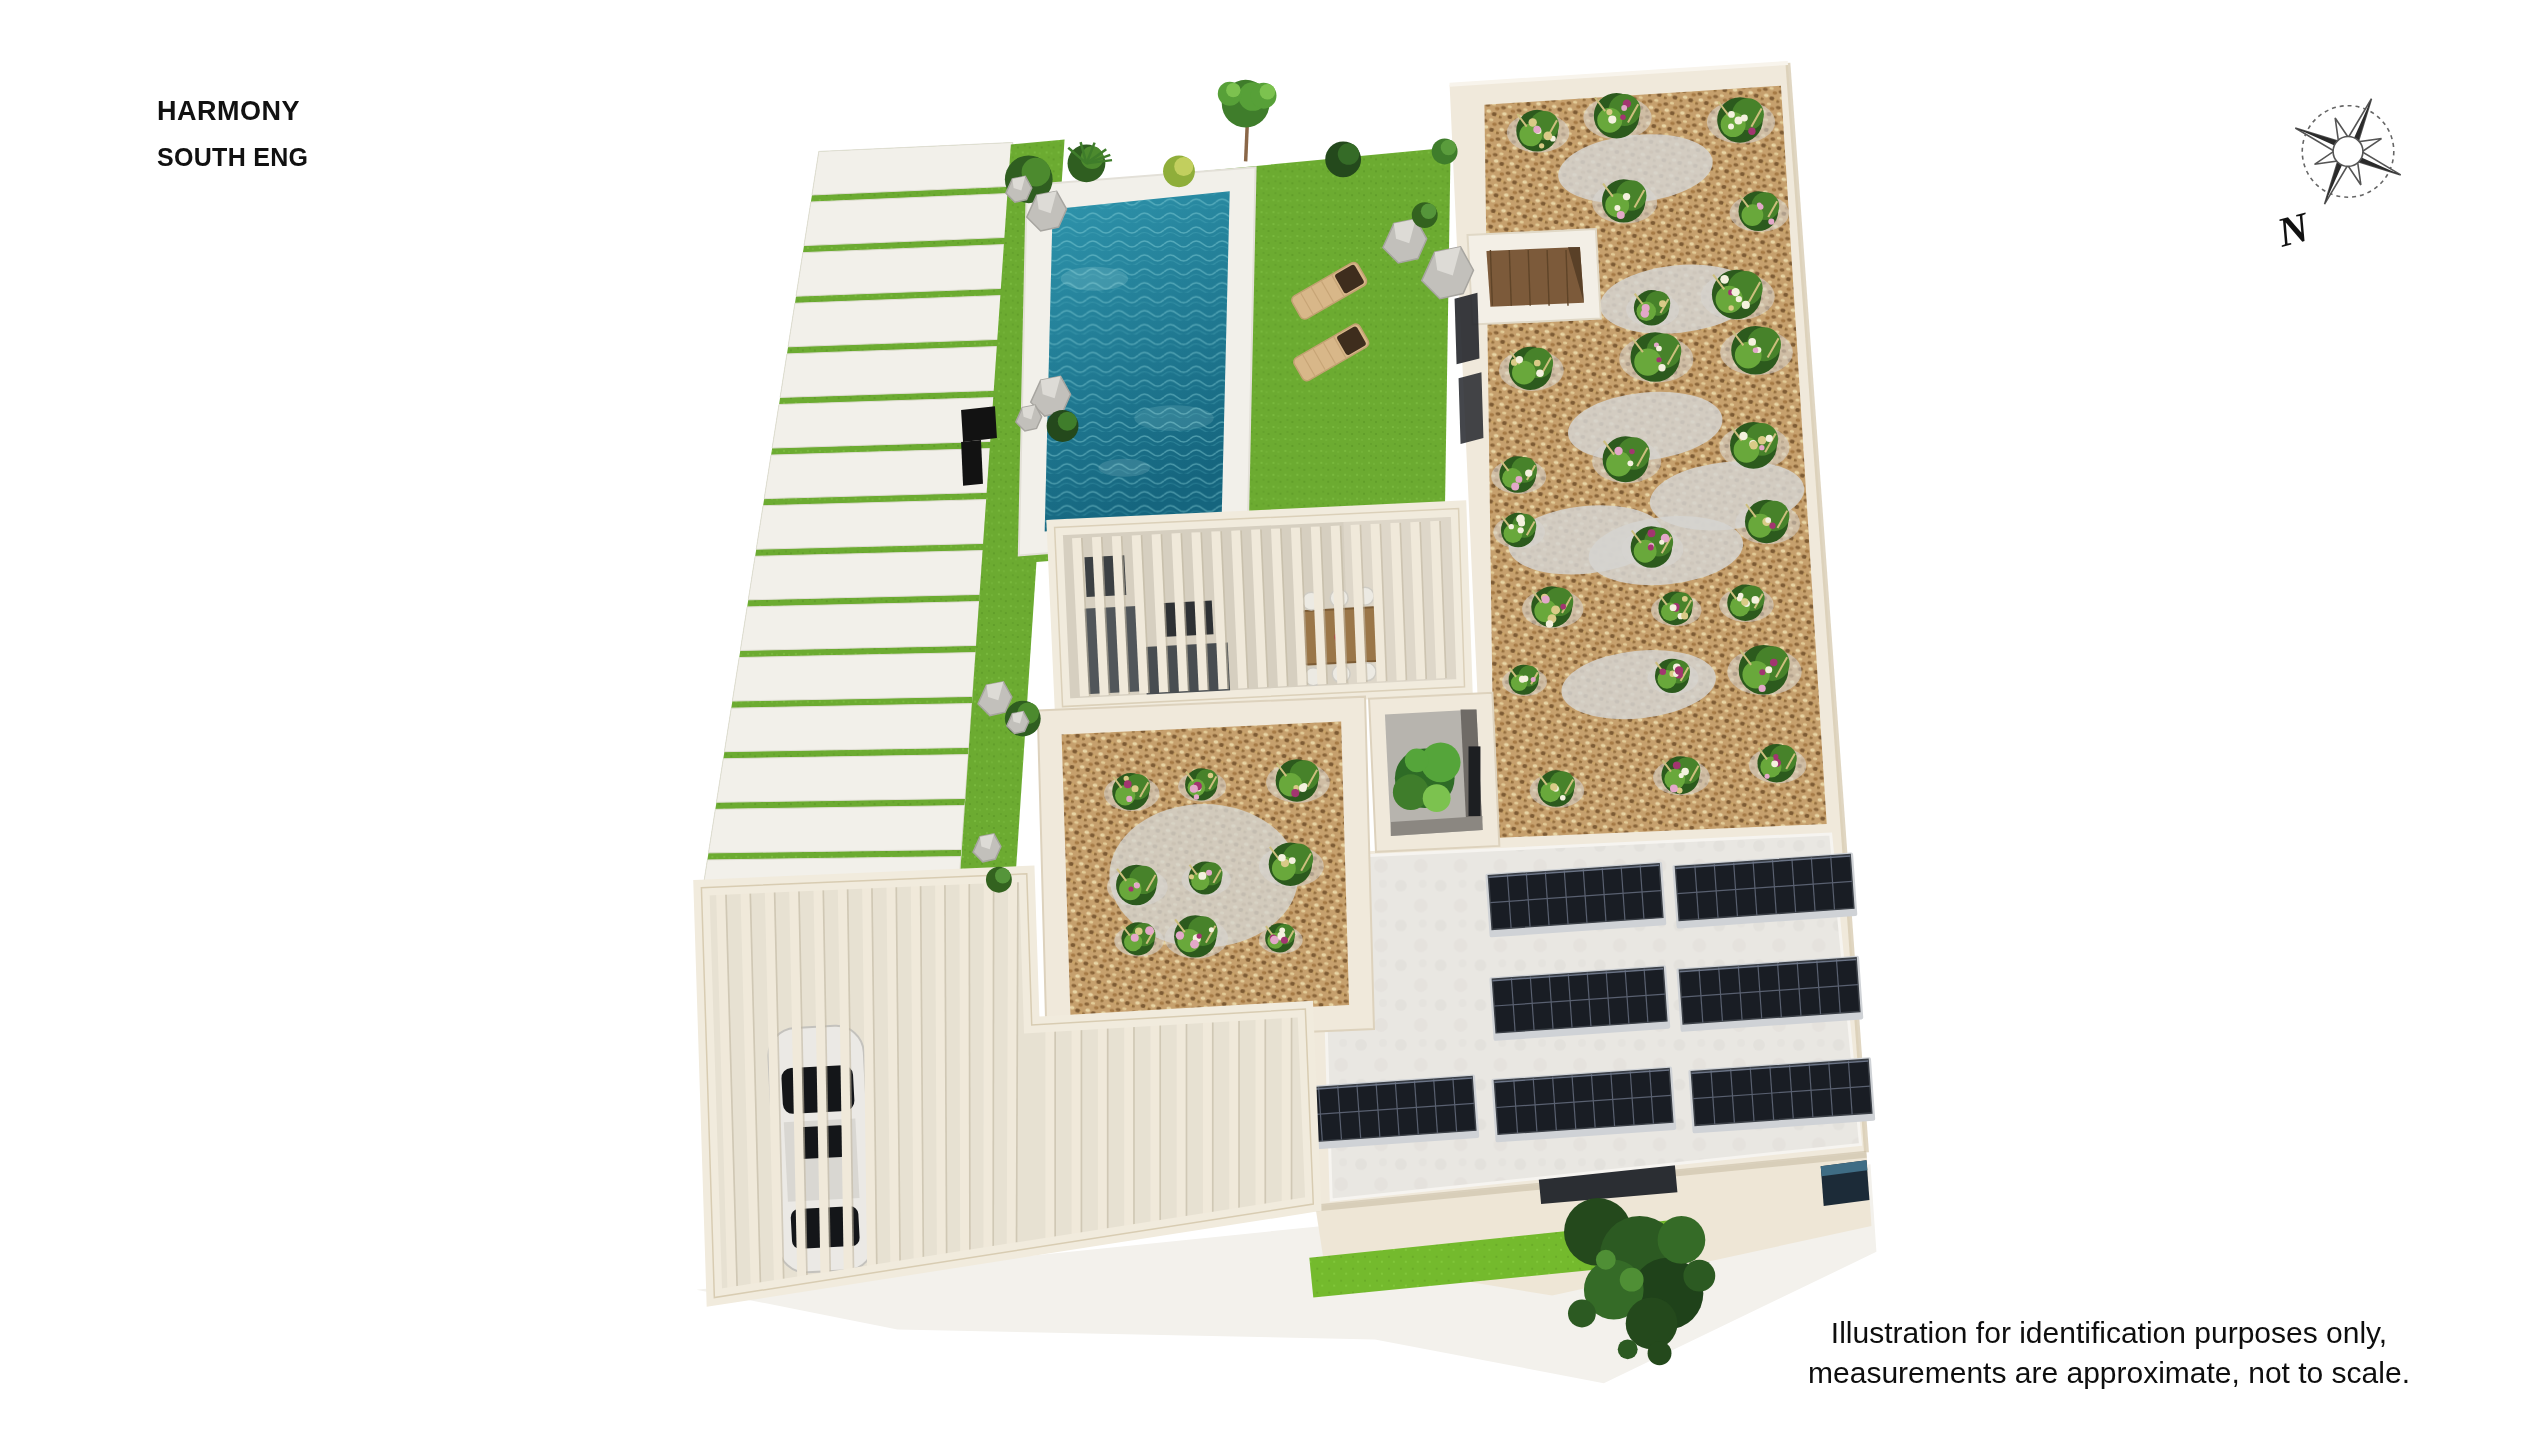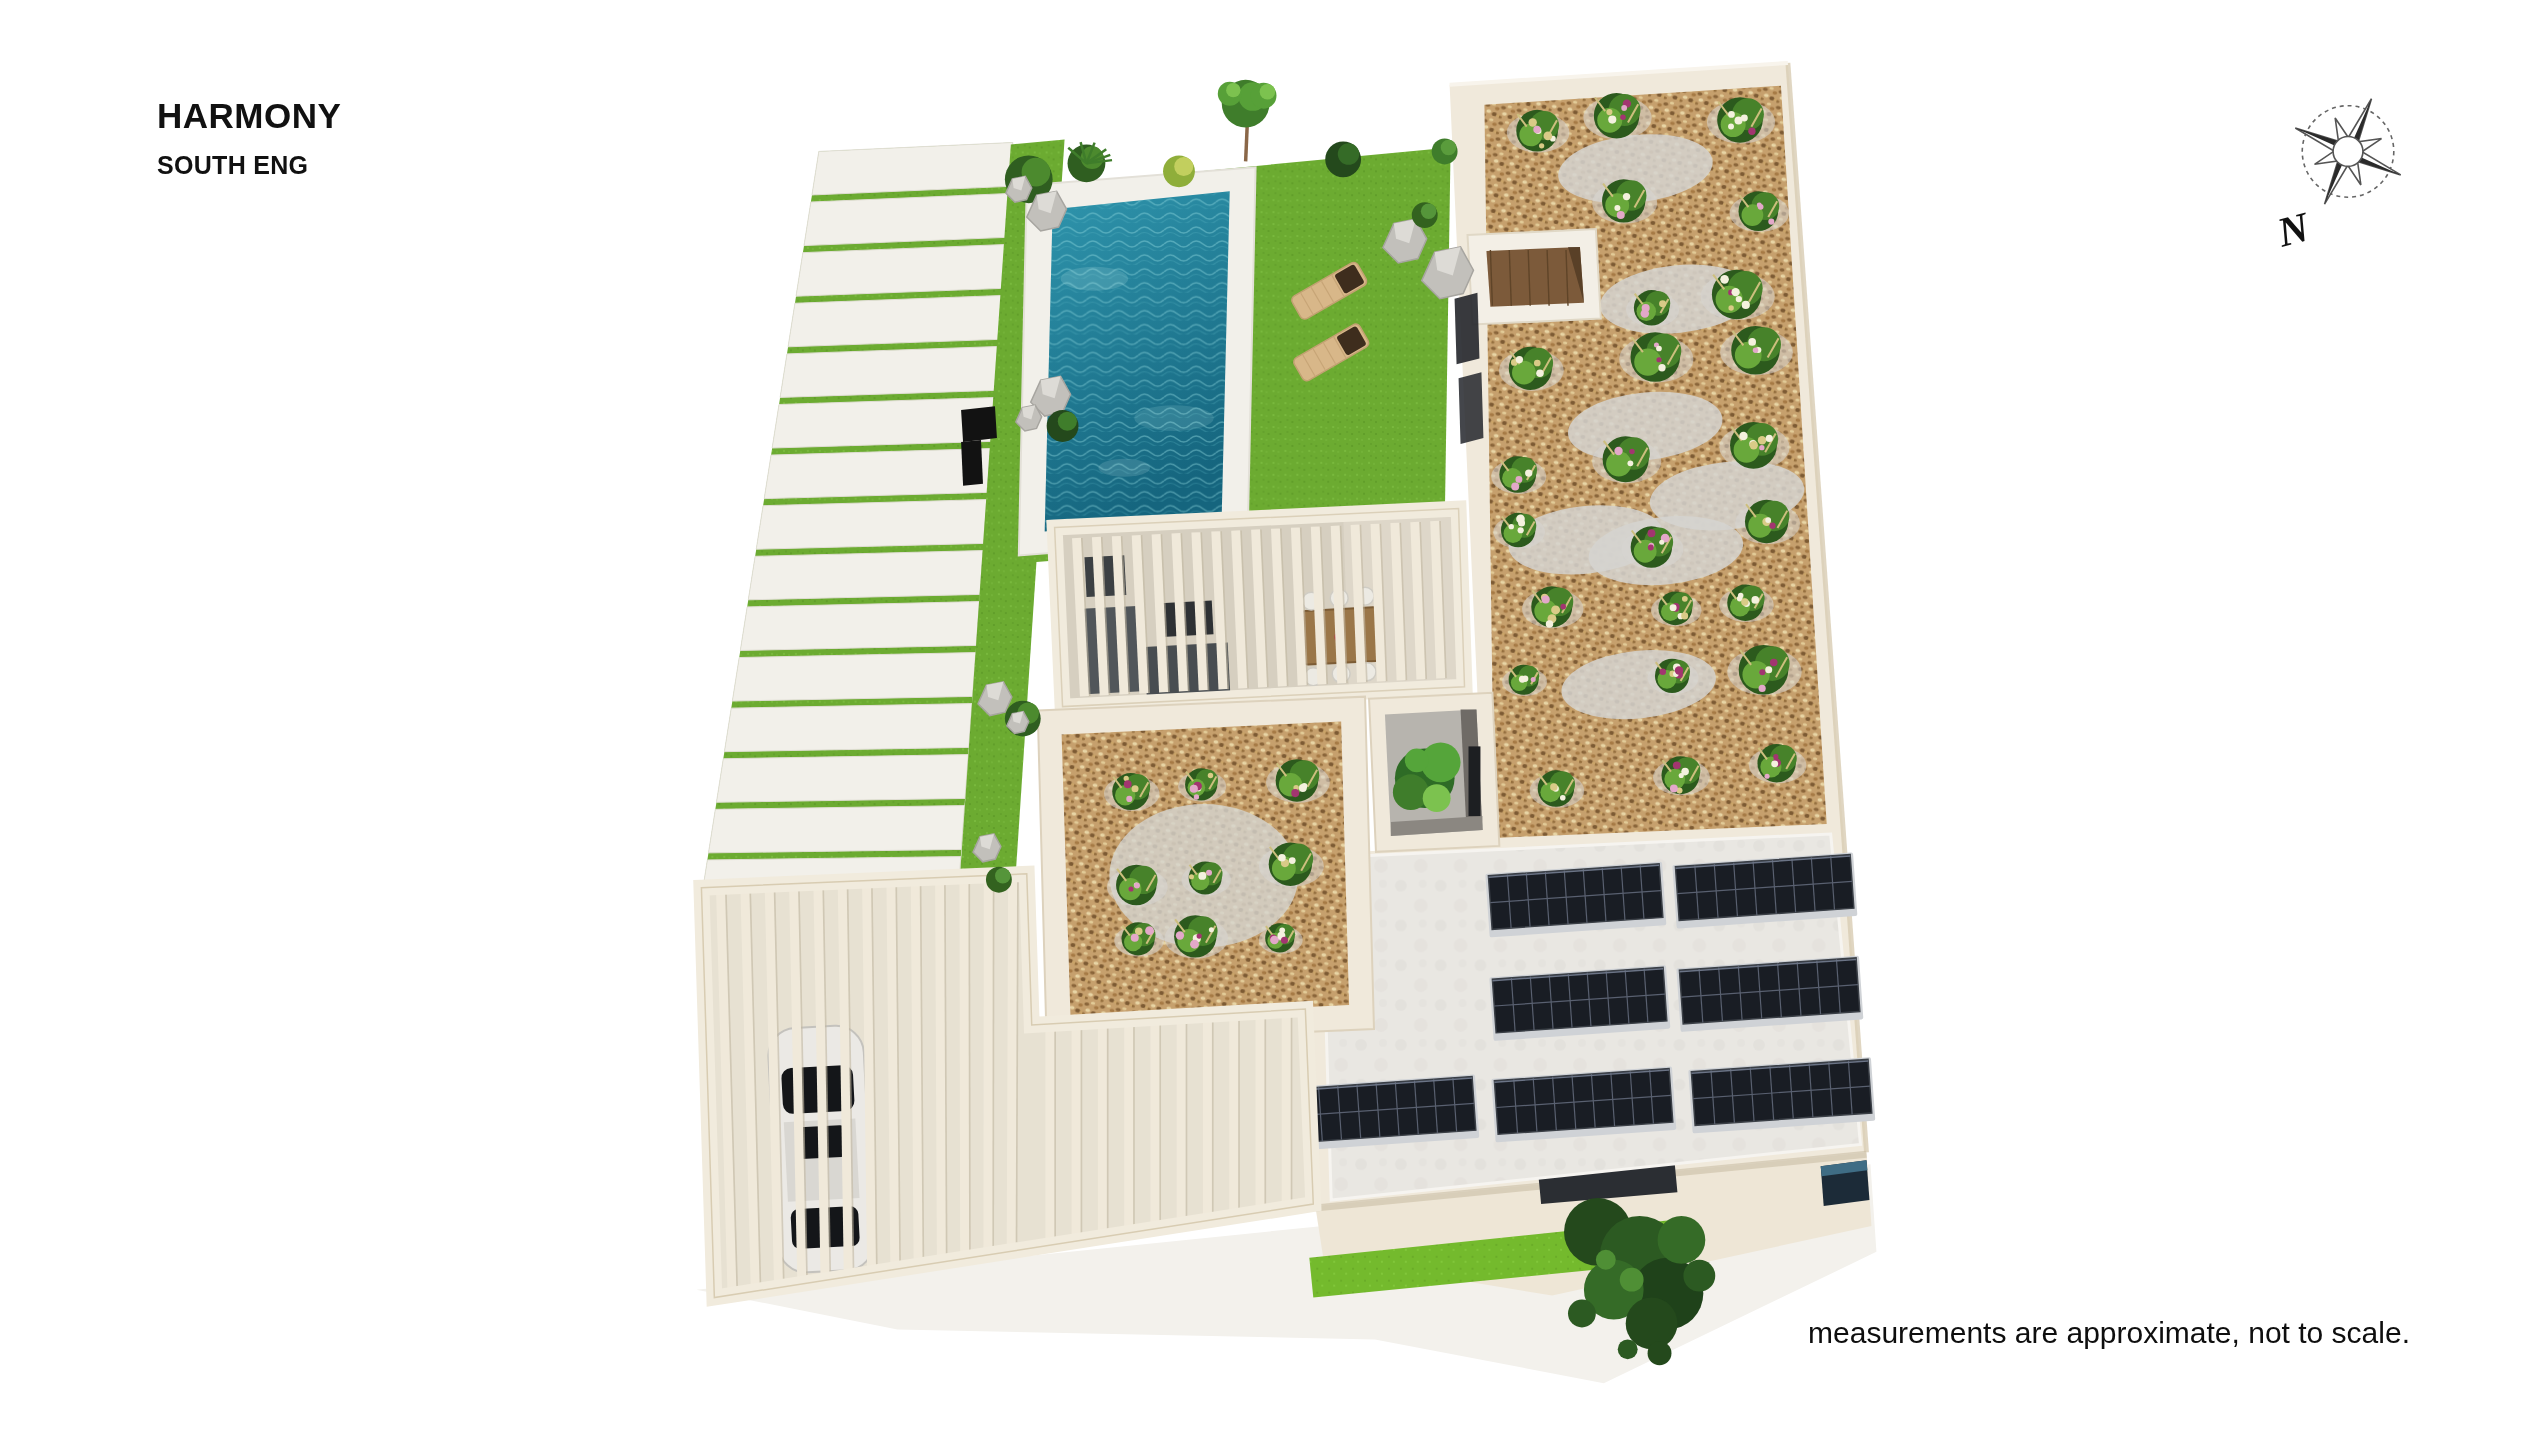--- a/index.html
+++ b/index.html
@@ -1,19 +1,19 @@
 <!DOCTYPE html>
 <html><head>
 <meta charset="utf-8">
 <style>
   html,body{margin:0;padding:0;background:#fff}
   .stage{position:relative;width:2547px;height:1456px;background:#ffffff;overflow:hidden;
          font-family:"Liberation Sans",sans-serif;color:#111}
   .brand{position:absolute;left:157px;top:98px;line-height:1}
-  .brand .t1{font-size:35px;font-weight:700;letter-spacing:0.5px}
+  .brand .t1{font-size:27px;font-weight:700;letter-spacing:0.5px}
   .brand .t2{font-size:25px;font-weight:700;letter-spacing:0.3px;margin-top:20px}
   .disclaimer{position:absolute;left:1731px;top:1313px;width:756px;text-align:center;
               font-size:30px;line-height:40px;color:#0e0e0e}
   svg#scene{position:absolute;left:0;top:0;width:2547px;height:1456px}
   .nlab{font-family:"Liberation Serif",serif;font-style:italic;font-weight:700;font-size:42px;fill:#111}
 </style>
 </head>
 <body>
 
 <div class="stage">
@@ -811,17 +811,18 @@
           <polygon points="0,0 58,-3.5514757175273244e-15 12.934313455158014,5.357568053111256" fill="#2a2a2a"></polygon>
           <polygon points="0,0 7.102951435054649e-15,58 -5.357568053111249,12.934313455158017" fill="#2a2a2a"></polygon>
           <polygon points="0,0 -58,1.0654427152581972e-14 -12.934313455158012,-5.35756805311126" fill="#2a2a2a"></polygon>
         </g>
       <circle r="15" fill="#fff" stroke="#555" stroke-width="1.6"></circle>
       <text class="nlab" x="-66" y="96" transform="rotate(-15 -66 96)">N</text>
     </g>
   </svg>
 
   <div class="disclaimer">
+    <div>Illustration for identification purposes only,</div>
     <div>measurements are approximate, not to scale.</div>
   </div>
 
 </div>
 
 
 </body></html>

